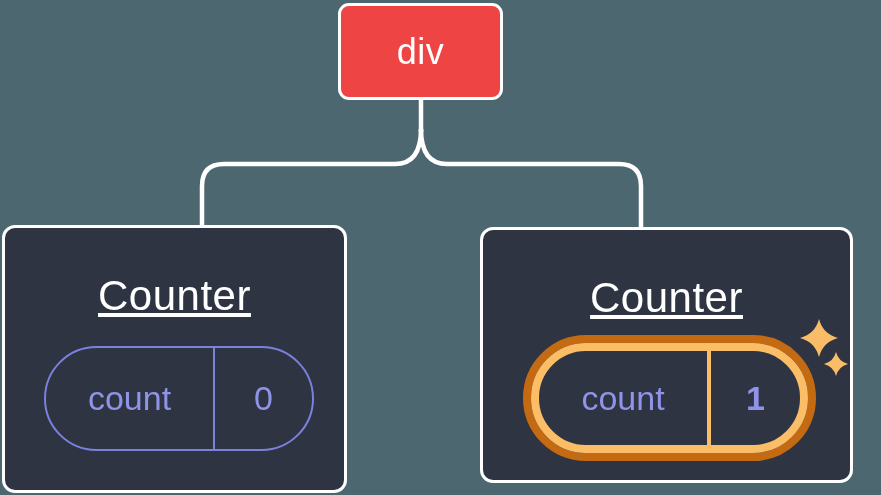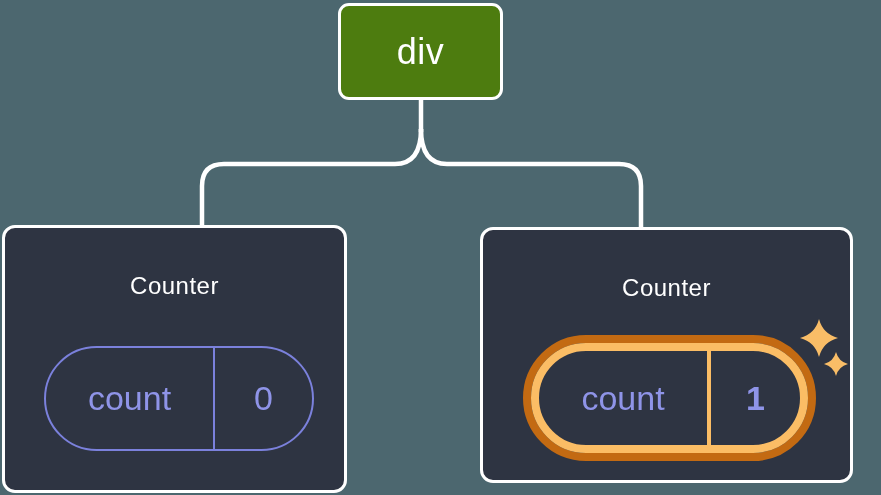--- a/index.html
+++ b/index.html
@@ -17,21 +17,21 @@
   .connectors {
     position: absolute;
     left: 0; top: 0;
     width: 881px; height: 495px;
     pointer-events: none;
   }
   .node-root {
     position: absolute;
     left: 338px; top: 3px;
     width: 165px; height: 97px;
-    background: #4d7c0f;
+    background: #ef4444;
     border: 3px solid #ffffff;
     border-radius: 11px;
     box-sizing: border-box;
     display: flex;
     align-items: center;
     justify-content: center;
     color: #ffffff;
     font-size: 36px;
     letter-spacing: 0.5px;
   }
@@ -43,22 +43,23 @@
     box-sizing: border-box;
   }
   .card-left  { left: 2px;   top: 225px; width: 345px; height: 268px; }
   .card-right { left: 480px; top: 227px; width: 373px; height: 256px; }
   .card-title {
     position: absolute;
     left: 0; right: 0;
     top: 44px;
     text-align: center;
     color: #ffffff;
-    font-size: 24px;
+    font-size: 42px;
     letter-spacing: 0.5px;
+    text-decoration: underline;
   }
   
   .pill {
     position: absolute;
     left: 39px; top: 118px;
     width: 270px; height: 105px;
     border: 2.5px solid #7b81dc;
     border-radius: 999px;
     box-sizing: border-box;
     display: flex;

